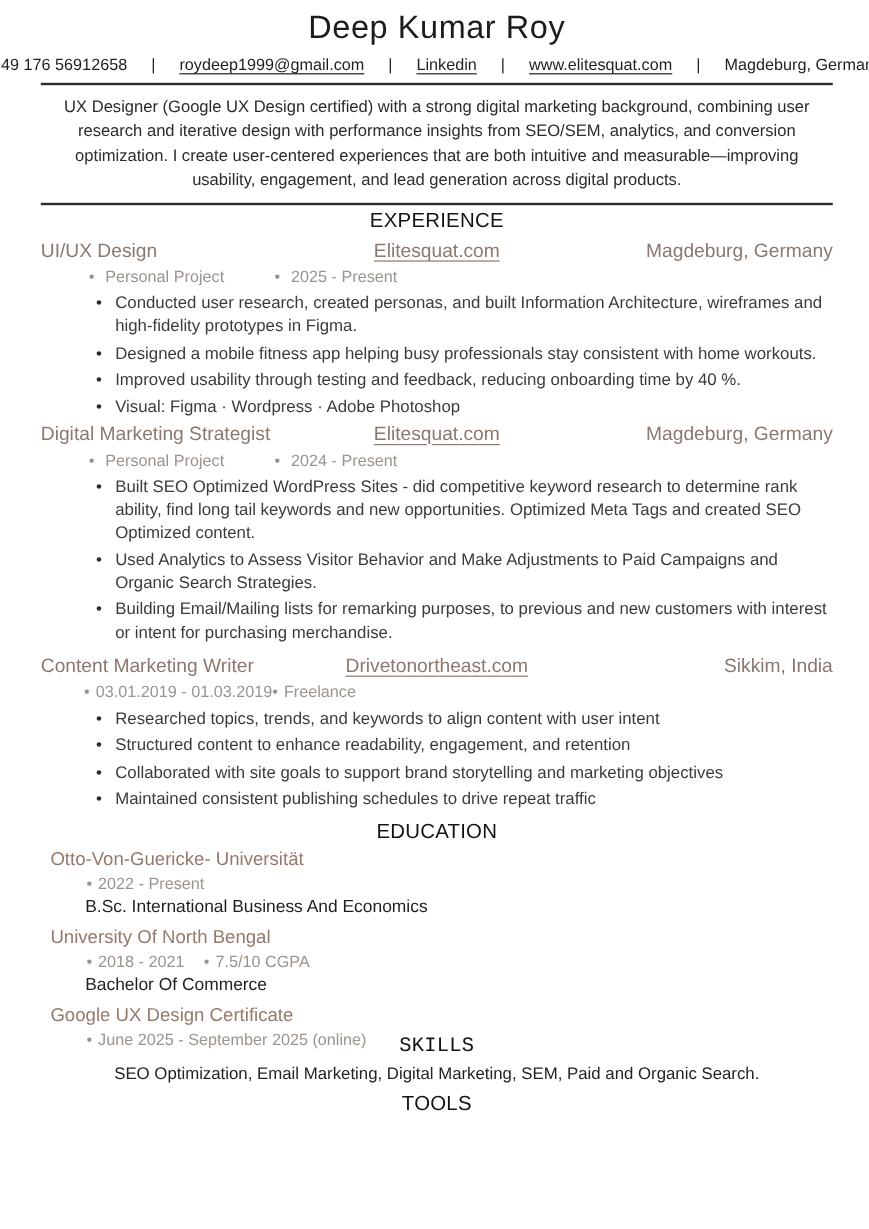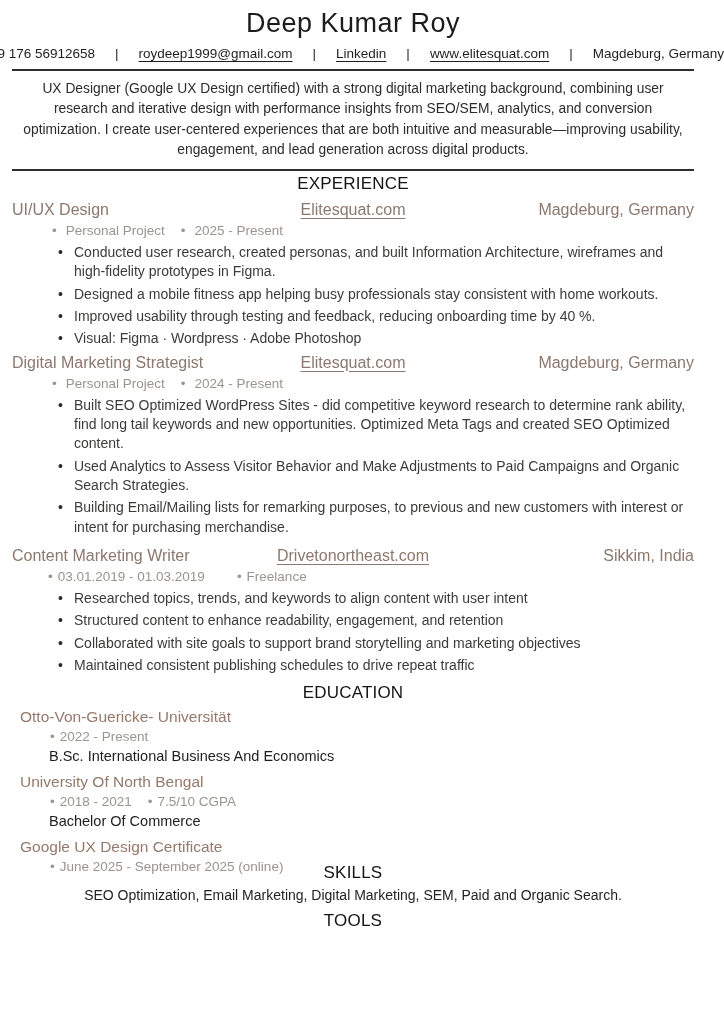--- a/index.html
+++ b/index.html
@@ -4,21 +4,21 @@
 <style>
   * { box-sizing: border-box; }
   html, body {
     margin: 0; padding: 0;
     width: 724px; height: 1024px;
     background: #ffffff;
     font-family: "Liberation Sans", sans-serif;
     color: #3c3b3a;
     overflow: hidden;
   }
-  .page { padding: 6px 30px 0 12px; }
+  .page { padding: 6px 30px 0 34px; }
 
   
   .name {
     text-align: center;
     font-size: 27px;
     color: #1c1c1c;
     letter-spacing: 0.5px;
     margin: 2px 0 7px 0;
     font-weight: 400;
   }
@@ -74,30 +74,30 @@
   .xp-co   { flex: 1;    text-align: center; }
   .xp-co a {
     color: #8b786e;
     text-decoration: underline;
     text-underline-offset: 3px;
   }
   .xp-loc  { flex: 1.15; text-align: right; }
 
   .meta {
     display: flex;
-    gap: 16px;
+    gap: 42px;
     margin: 4px 0 5px 40px;
     font-size: 13.5px;
     color: #9b948e;
   }
   .meta .meta-item::before {
     content: "\2022";
     margin-right: 9px;
   }
-  .meta.tight { gap: 32px; margin-left: 36px; }
+  .meta.tight { gap: 0; margin-left: 36px; }
   .meta.tight .meta-item::before { margin-right: 5px; }
 
   ul.bullets {
     list-style: none;
     margin: 2px 0 0 0;
     padding: 0 0 0 62px;
   }
   ul.bullets li {
     position: relative;
     font-size: 14px;
@@ -243,21 +243,21 @@
   </div>
 
   <div class="edu" style="margin-bottom:2px;">
     <div class="edu-name">Google UX Design Certificate</div>
     <div class="edu-meta">
       <span class="meta-item">June 2025 - September 2025 (online)</span>
     </div>
   </div>
 
   <div class="skills-block">
-    <div class="sec-heading" style="margin-top:-14px;">SKILLS</div>
+    <div class="sec-heading" style="margin-top:-14px;font-family:Liberation Mono, monospace;">SKILLS</div>
     <div class="center-text">SEO Optimization, Email Marketing, Digital Marketing, SEM, Paid and Organic Search.</div>
   </div>
 
   <div>
     <div class="sec-heading" style="margin-top:5px;">TOOLS</div>
 
   </div>
 
 </div>
 

